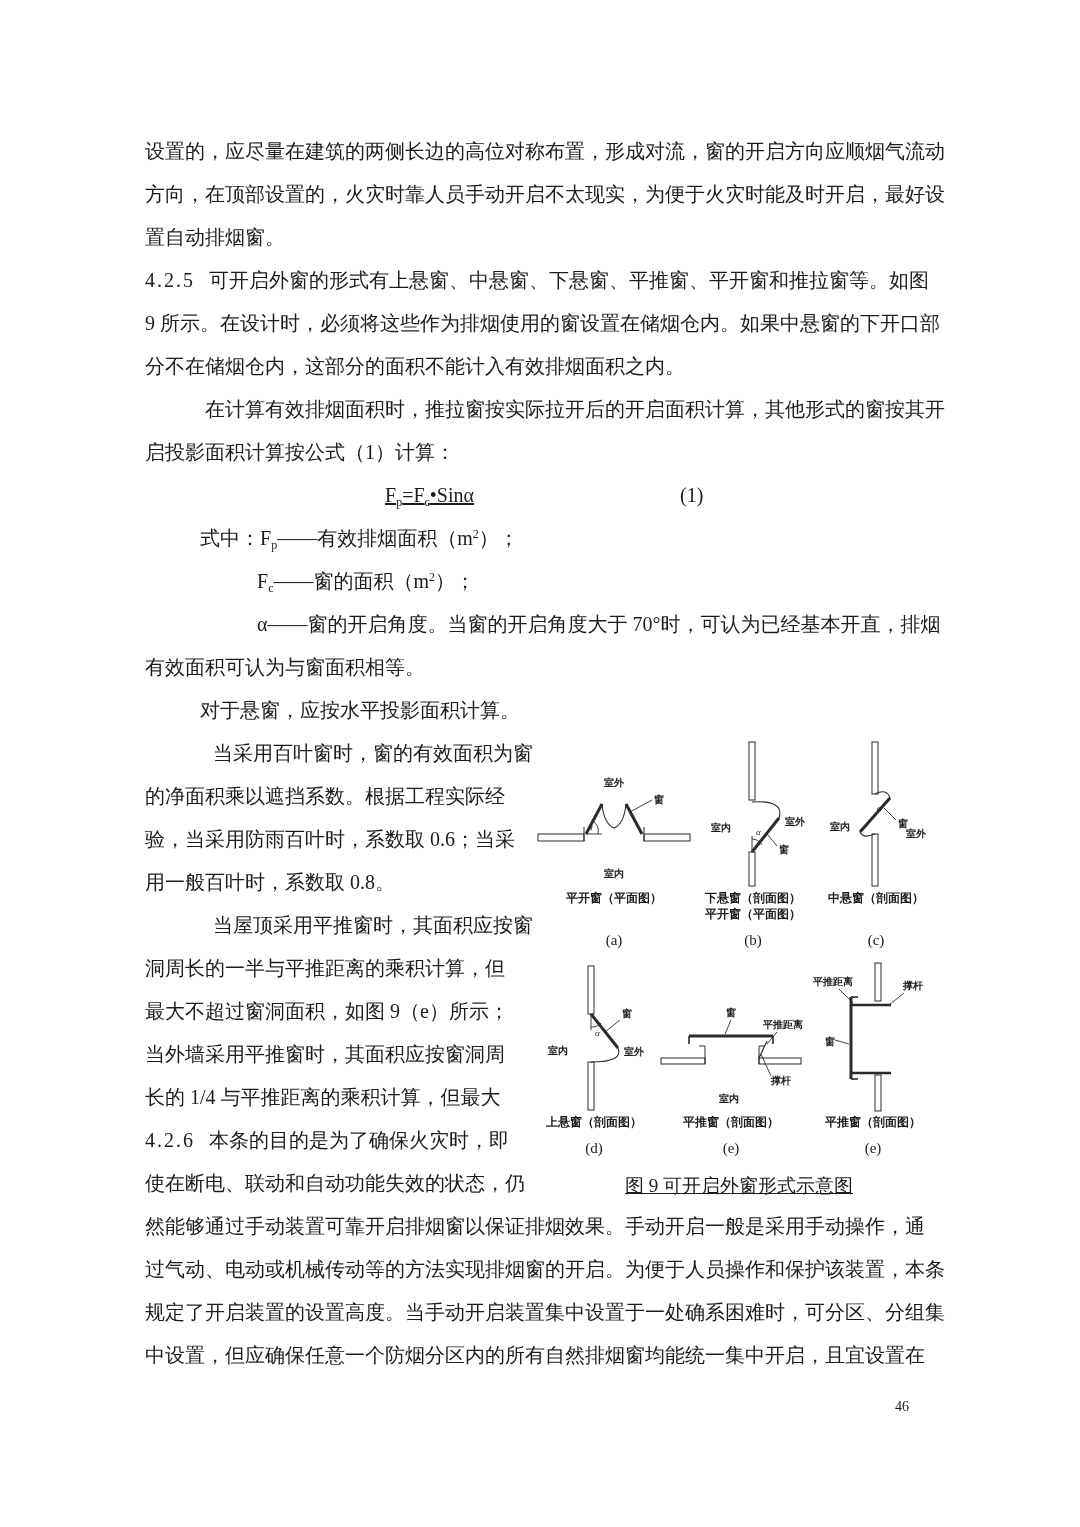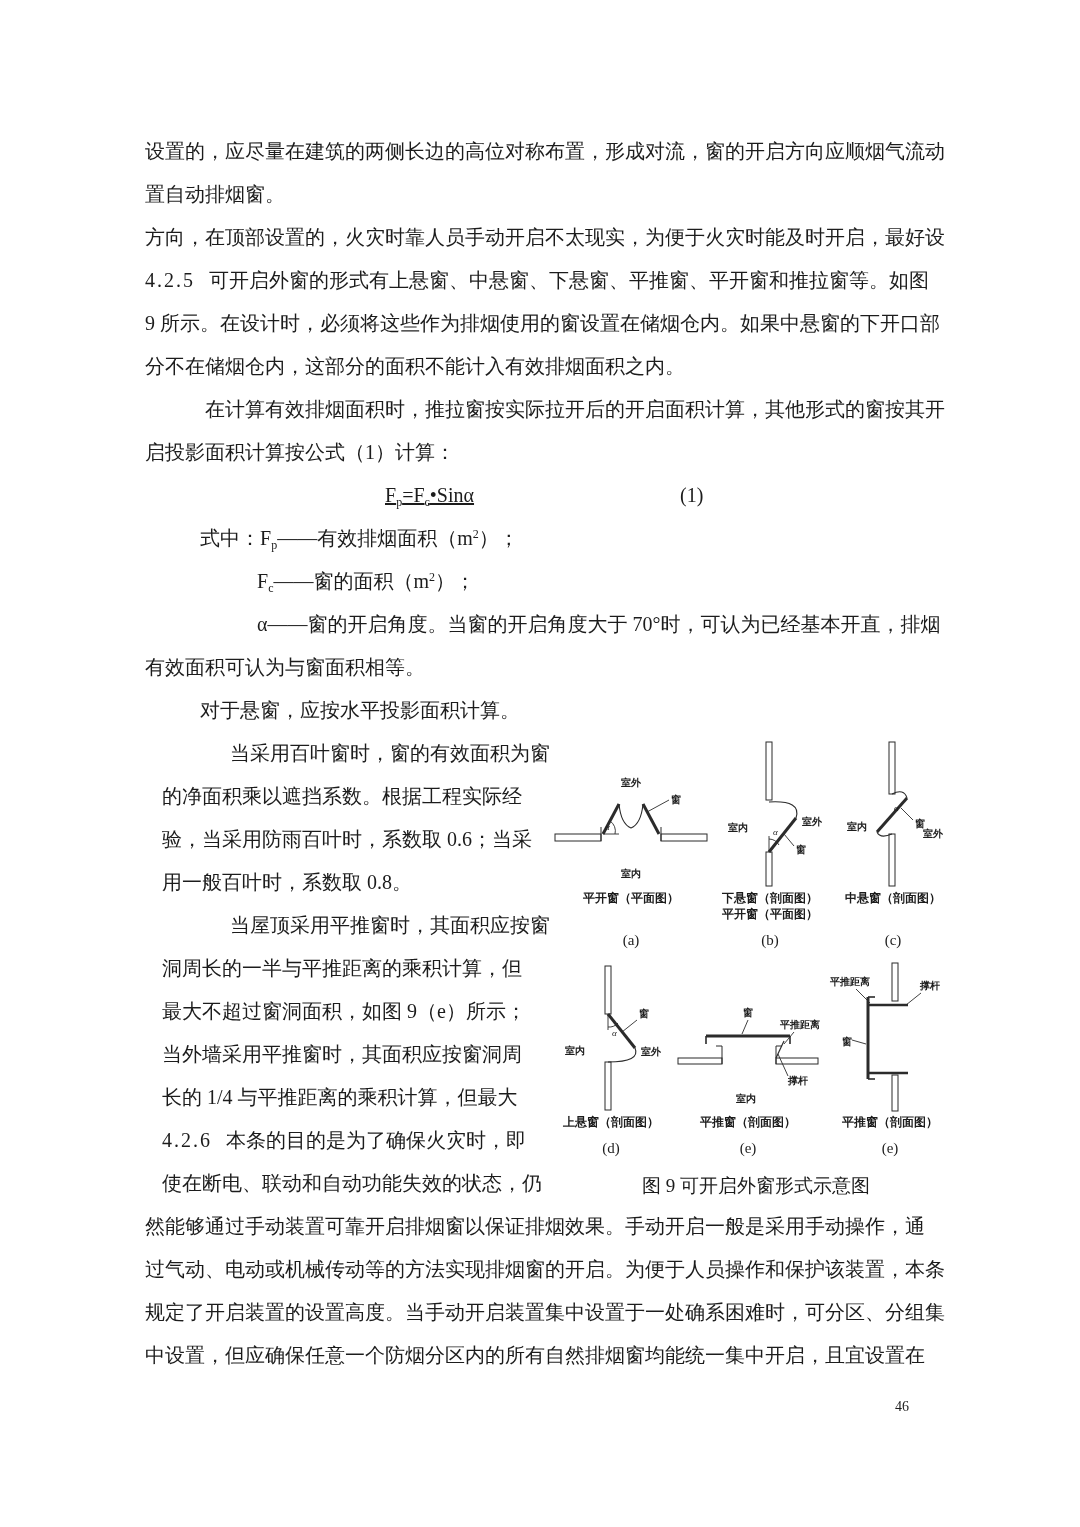--- a/index.html
+++ b/index.html
@@ -13,42 +13,42 @@
   .ind2{padding-left:42px;text-align:right;}
   .ind-where{padding-left:55px;}
   .ind-def{padding-left:112px;}
   .secnum{font-weight:normal;letter-spacing:2px;margin-right:14px;}
   sub{font-size:12px;vertical-align:-4px;line-height:0;}
   sup{font-size:12px;vertical-align:7px;line-height:0;}
   .formula-row{position:relative;}
   .formula-body{position:absolute;left:240px;top:0;text-decoration:underline;}
   .formula-num{position:absolute;left:535px;top:0;}
   .twocol{display:flex;}
-  .lcol{width:388px;flex:0 0 388px;margin-left:17px;}
+  .lcol{width:388px;flex:0 0 388px;}
   .rcol{width:412px;flex:0 0 412px;padding-top:6px;}
   .figrow{display:flex;align-items:flex-end;}
   .figcell{display:flex;flex-direction:column;align-items:center;}
   .subcap{font-size:12px;font-weight:bold;line-height:16px;text-align:center;white-space:nowrap;}
   .subtag{font-size:15px;text-align:center;margin-top:10px;}
-  .figcap{font-size:19px;text-align:center;margin-top:16px;white-space:nowrap;}
+  .figcap{font-size:19px;text-align:center;margin-top:16px;white-space:nowrap;text-decoration:underline;}
   .fig svg{display:block;}
   .fig text{font-family:"Liberation Serif","DejaVu Serif",serif;font-size:10px;font-weight:bold;fill:#1c1c1c;}
   .fig text.small{font-size:9px;font-weight:normal;font-style:italic;}
   .fig line,.fig path,.fig rect{stroke:#2b2b2b;fill:none;}
   .pagenum{position:absolute;top:1392px;left:895px;font-size:14px;line-height:30px;}
 </style>
 </head>
 <body>
 
 <div class="page">
   <div class="content">
 
     <div class="ln">设置的，应尽量在建筑的两侧长边的高位对称布置，形成对流，窗的开启方向应顺烟气流动</div>
+    <div class="ln">方向，在顶部设置的，火灾时靠人员手动开启不太现实，为便于火灾时能及时开启，最好设</div>
     <div class="ln">置自动排烟窗。</div>
-    <div class="ln">方向，在顶部设置的，火灾时靠人员手动开启不太现实，为便于火灾时能及时开启，最好设</div>
 
     <div class="ln">
       <span class="secnum">4.2.5</span><span>可开启外窗的形式有上悬窗、中悬窗、下悬窗、平推窗、平开窗和推拉窗等。如图</span>
     </div>
     <div class="ln">9 所示。在设计时，必须将这些作为排烟使用的窗设置在储烟仓内。如果中悬窗的下开口部</div>
     <div class="ln">分不在储烟仓内，这部分的面积不能计入有效排烟面积之内。</div>
 
     <div class="ln ind2">在计算有效排烟面积时，推拉窗按实际拉开后的开启面积计算，其他形式的窗按其开</div>
     <div class="ln">启投影面积计算按公式（1）计算：</div>
 

